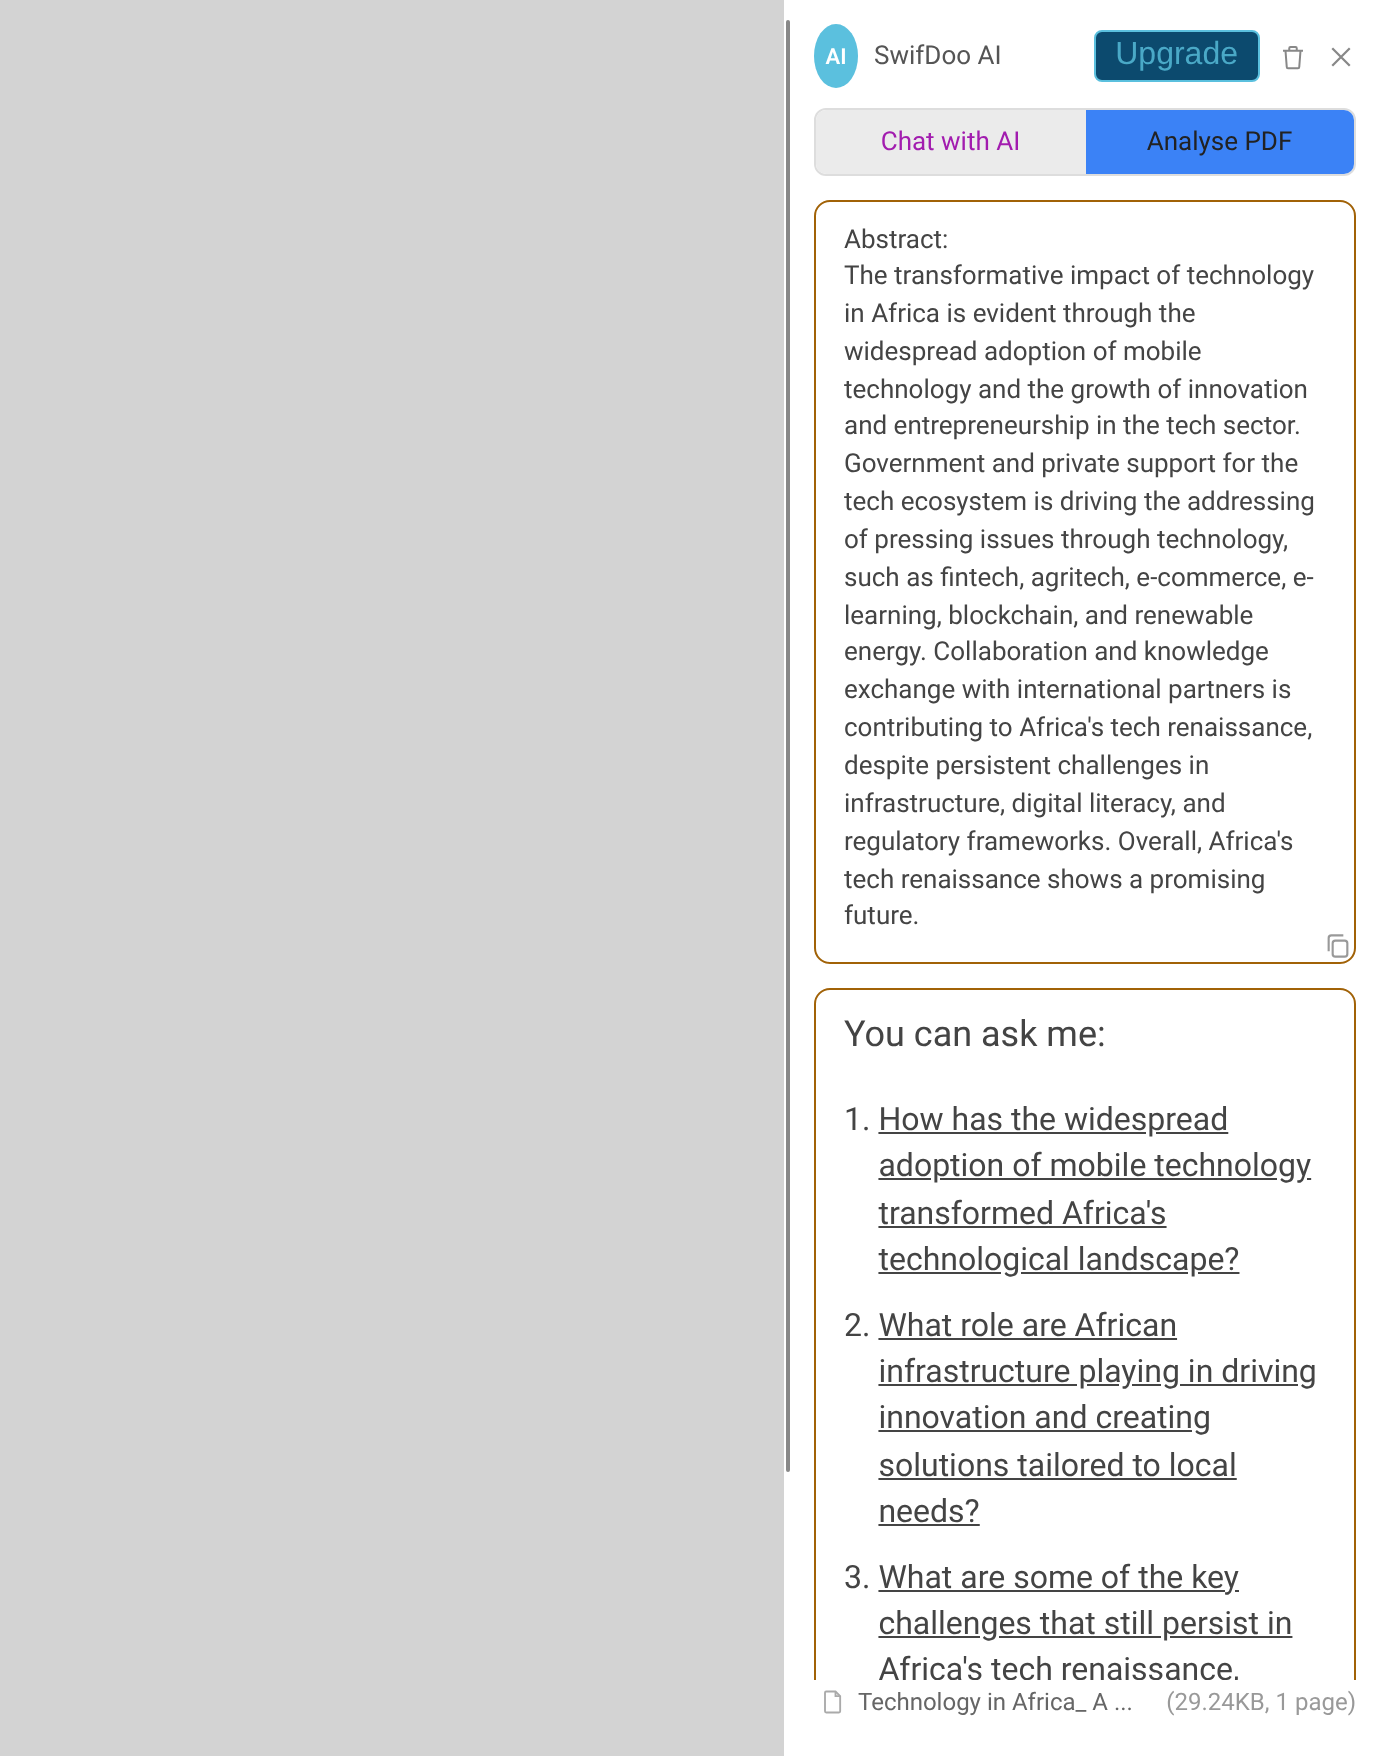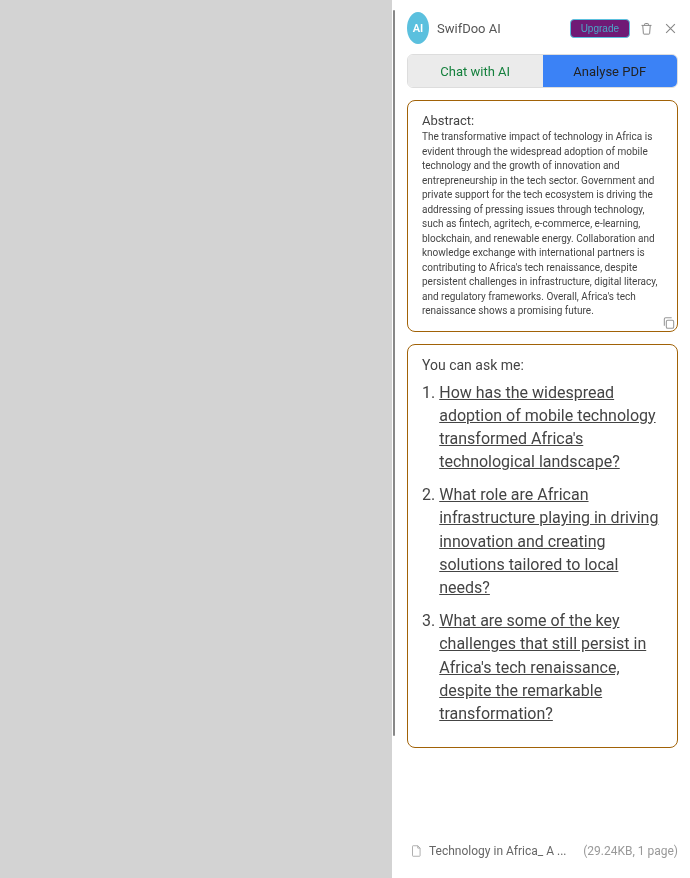--- a/index.html
+++ b/index.html
@@ -60,24 +60,24 @@
       font-weight: 600;
     }
     .title {
       flex: 1;
       font-size: 13px;
       color: #555;
     }
     .upgrade-btn {
       border: 1px solid #5bc0de;
       color: #4aa9c7;
-      background: #701a75;
+      background: #0c4a6e;
       border-radius: 4px;
       padding: 3px 10px;
-      font-size: 10px;
+      font-size: 16px;
       cursor: pointer;
       text-align: center;
     }
     .delete-icon, .close-icon {
       width: 16px;
       height: 16px;
       cursor: pointer;
       color: #888;
       display: flex;
       align-items: center;
@@ -91,21 +91,21 @@
       margin-bottom: 12px;
       height: 34px;
     }
     .tab {
       flex: 1;
       display: flex;
       align-items: center;
       justify-content: center;
       font-size: 13px;
       cursor: pointer;
-      color: #15803d;
+      color: #a21caf;
     }
     .tab-chat {
       background: #ebebeb;
     }
     .tab-analyse {
       background: #3b82f6;
       color: #222;
     }
     .content {
       flex: 1;
@@ -117,37 +117,37 @@
       padding: 12px 14px;
       margin-bottom: 12px;
       position: relative;
     }
     .abstract-label {
       font-size: 13px;
       color: #444;
       margin-bottom: 2px;
     }
     .abstract-body {
-      font-size: 10px;
+      font-size: 13px;
       color: #444;
       line-height: 1.45;
     }
     .copy-icon {
       position: absolute;
       right: -2px;
       bottom: -2px;
       width: 18px;
       height: 18px;
       cursor: pointer;
       color: #999;
     }
     .ask-label {
-      font-size: 14px;
-      color: #444;
-      margin-bottom: 8px;
+      font-size: 18px;
+      color: #444;
+      margin-bottom: 20px;
     }
     .questions {
       list-style: none;
       counter-reset: q;
     }
     .questions li {
       counter-increment: q;
       font-size: 16px;
       color: #444;
       line-height: 1.45;

